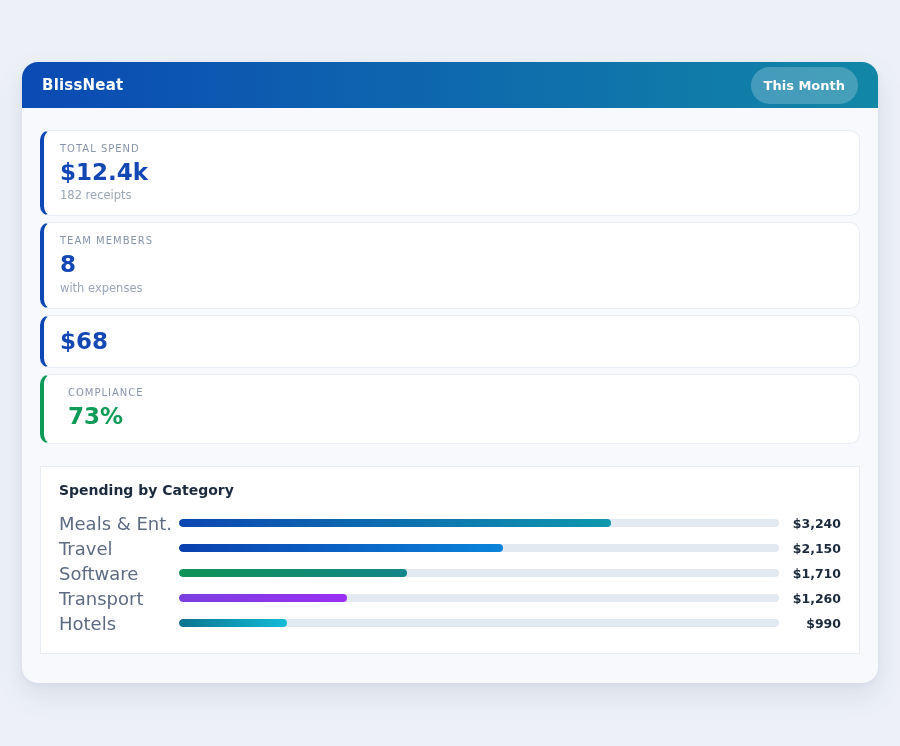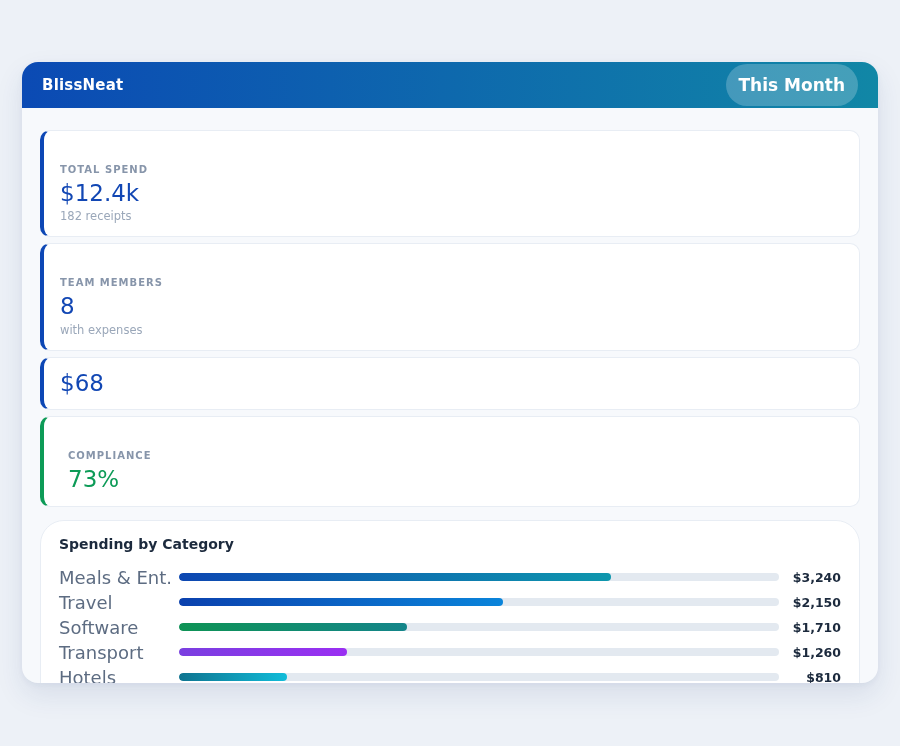--- a/index.html
+++ b/index.html
@@ -28,64 +28,63 @@
   }
   .app-title {
     color: #ffffff;
     font-size: 15px;
     font-weight: bold;
     letter-spacing: 0.2px;
   }
   .period-badge {
     background: rgba(255,255,255,0.22);
     color: #ffffff;
-    font-size: 17px;
+    font-size: 13px;
     font-weight: bold;
     padding: 11px 13px;
     border-radius: 999px;
     border: none;
     cursor: pointer;
     font-family: inherit;
   }
   .app-body {
     padding: 22px 18px 0 18px;
   }
   .stat-card {
     background: #ffffff;
     border: 1px solid #e8edf4;
     border-left: 4px solid #0d47b5;
     border-radius: 10px;
     padding: 12px 16px 13px 16px;
     margin-bottom: 6px;
   }
   .stat-label {
     font-size: 10px;
-    font-weight: bold;
+    font-weight: normal;
     letter-spacing: 1px;
     color: #8795aa;
     margin-bottom: 5px;
-    margin-top: 21px;
   }
   .stat-value {
     font-size: 23px;
-    font-weight: normal;
+    font-weight: bold;
     color: #1247b4;
     line-height: 1.15;
   }
   .stat-sub {
     font-size: 11.5px;
     color: #9aa7b9;
     margin-top: 3px;
   }
   .stat-sub:empty { display: none; }
   .chart-card {
     background: #ffffff;
     border: 1px solid #e8edf4;
-    border-radius: 24px;
-    margin-top: 13px;
+    border-radius: 0;
+    margin-top: 22px;
     padding: 15px 18px 17px 18px;
   }
   .chart-title {
     font-size: 14px;
     font-weight: bold;
     color: #1c2a3d;
     margin-bottom: 13px;
   }
   .chart-row {
     display: flex;
@@ -187,18 +186,18 @@
           <div class="bar-fill" style="width: 28%; background: linear-gradient(90deg, rgb(122, 63, 224), rgb(154, 47, 242));"></div>
         </div>
         <div class="row-value">$1,260</div>
       </div>
 
       <div class="chart-row">
         <div class="row-label">Hotels</div>
         <div class="bar-track" style="background: rgb(227, 233, 240);">
           <div class="bar-fill" style="width: 18%; background: linear-gradient(90deg, rgb(14, 116, 144), rgb(17, 188, 217));"></div>
         </div>
-        <div class="row-value">$810</div>
+        <div class="row-value">$990</div>
       </div>
 
     </div>
   </div>
 </div>
 
 </body></html>

